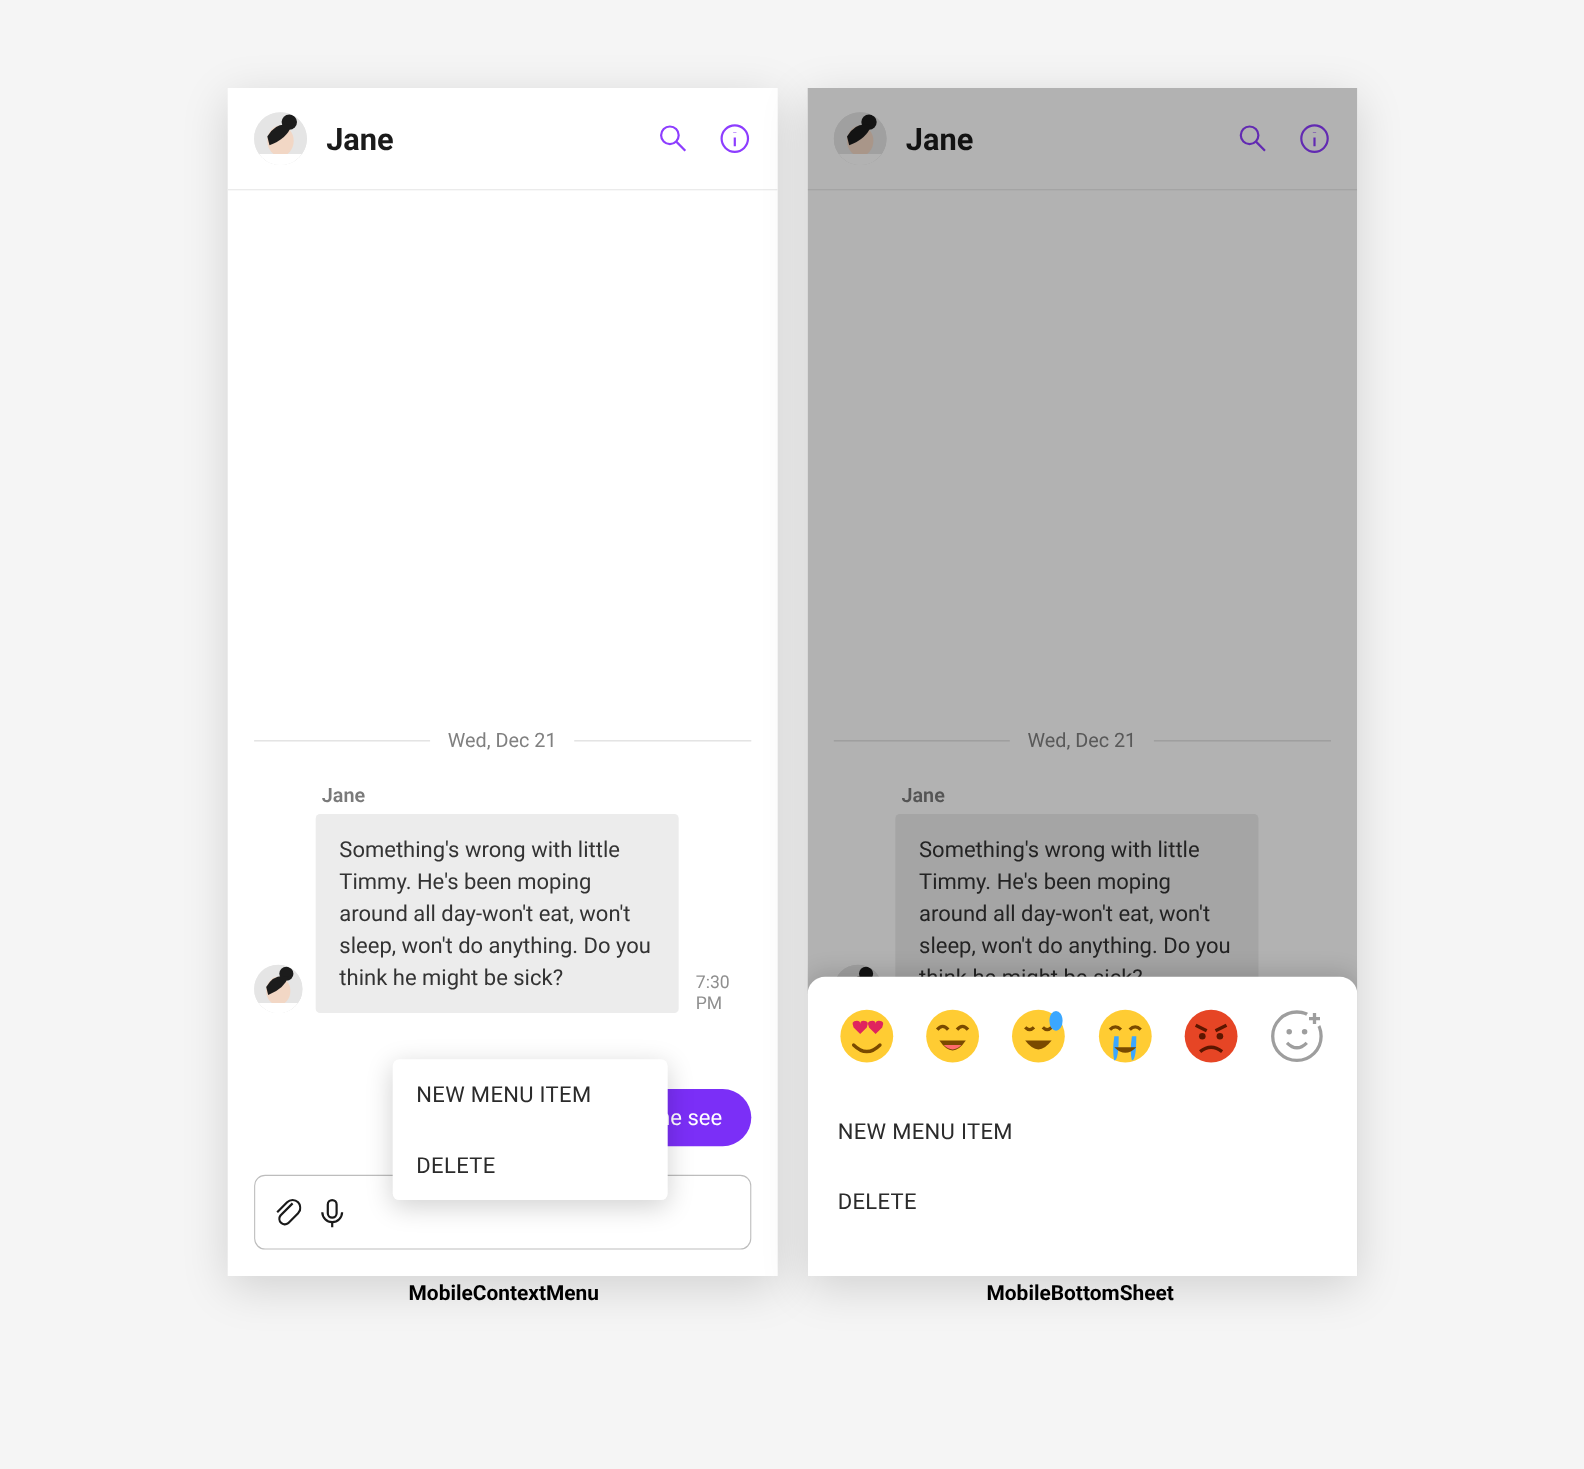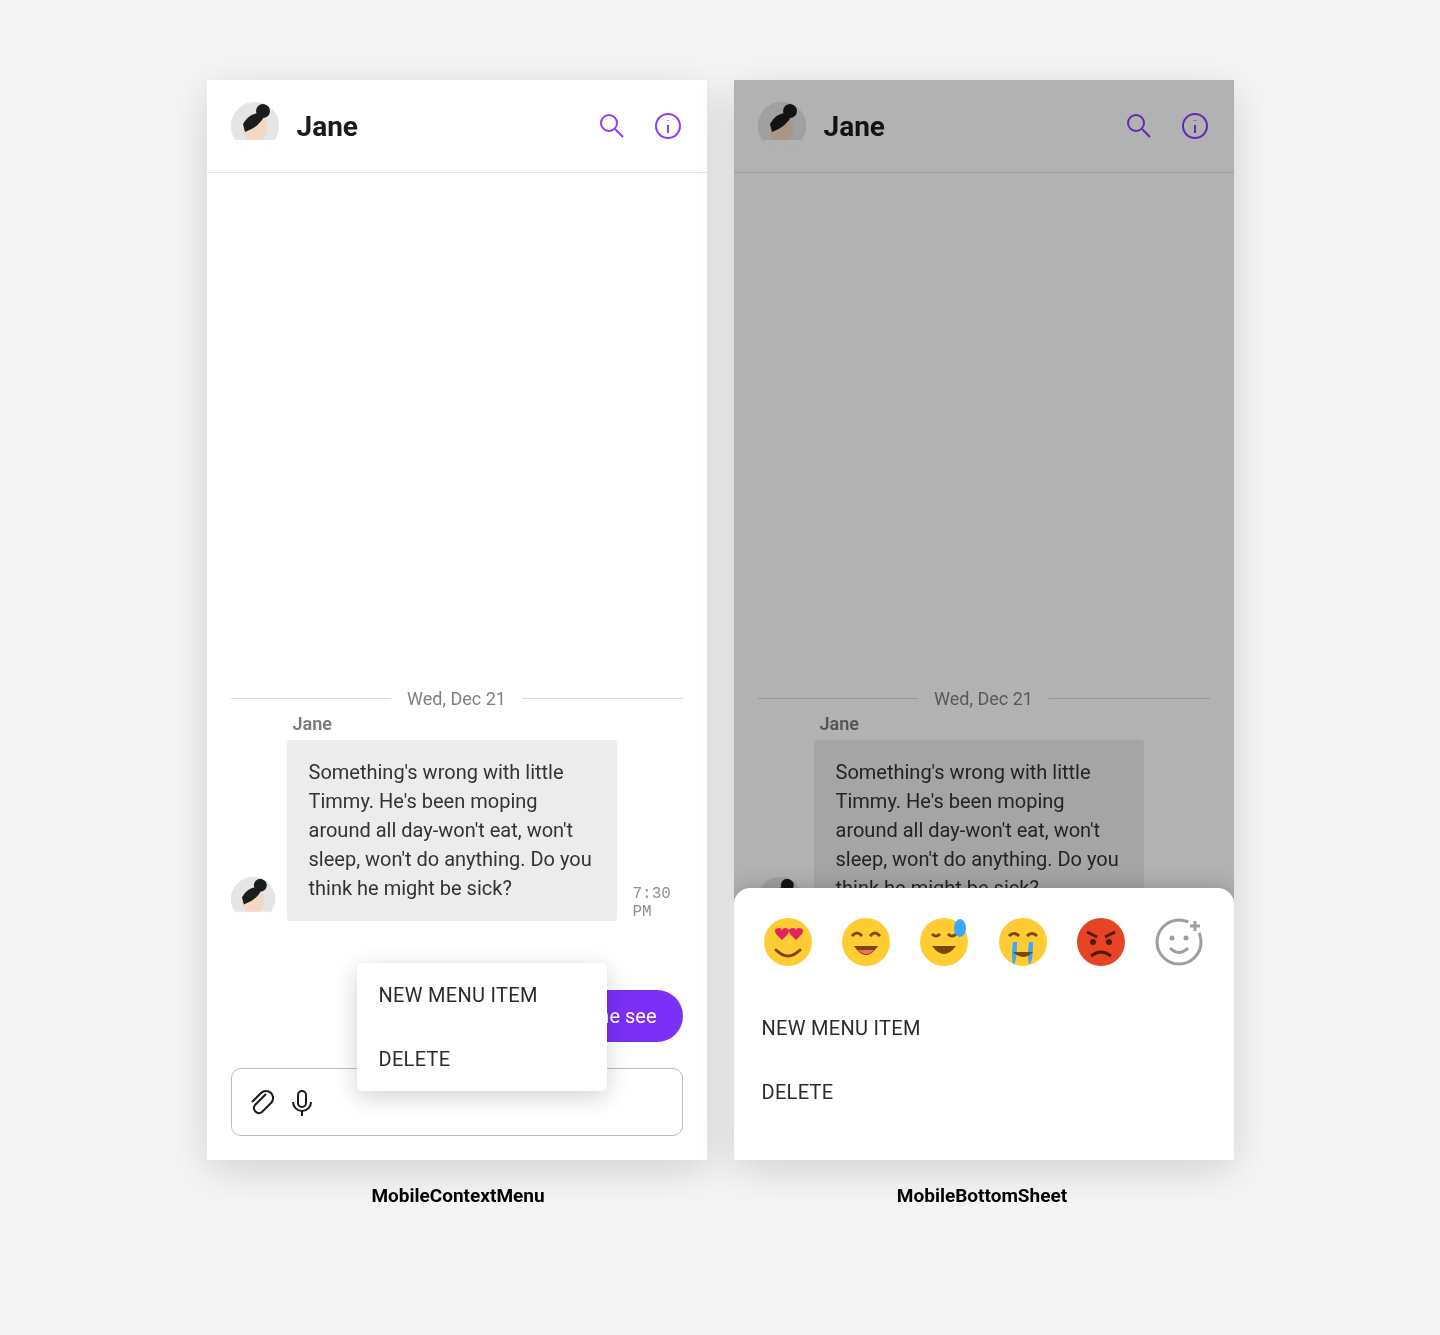--- a/index.html
+++ b/index.html
@@ -45,21 +45,21 @@
     font-size: 28px; font-weight: 700; color:#1a1a1a; flex:1;
   }
   .hicon { width: 30px; height:30px; margin-left:26px; cursor:pointer; }
   .hicon svg { width:100%; height:100%; stroke:#8d3dff; fill:none; stroke-width:2; }
 
   .scroll { flex:1; position:relative; }
 
   .date-sep {
     display:flex; align-items:center; gap:16px;
     font-size:18px; color:#808080; padding: 0 24px;
-    position:absolute; left:0; right:0; top:515px;
+    position:absolute; left:0; right:0; top:490px;
   }
   .date-sep .line { flex:1; height:1px; background:#d9d9d9; }
 
   .msg-block {
     position:absolute; left:24px; right:24px; top:540px;
   }
   .sender {
     font-size:18px; color:#7a7a7a; font-weight:600; margin-left:62px; margin-bottom:6px;
   }
   .row { display:flex; align-items:flex-end; gap:12px; }
@@ -67,21 +67,21 @@
     width:44px; height:44px; border-radius:50%;
     background: linear-gradient(135deg,#e9e9e9,#dcdcdc);
     overflow:hidden; flex-shrink:0;
   }
   .bubble-avatar svg { width:100%; height:100%; }
   .bubble {
     background:#ececec; border-radius:4px; padding:18px 22px;
     font-size:20px; line-height:1.45; color:#333; max-width:330px;
   }
   .time {
-    font-size:16px; color:#8f8f8f; align-self:flex-end; margin-left:4px;font-family:Liberation Mono, monospace;
+    font-size:16px; color:#8f8f8f; align-self:flex-end; margin-left:4px;
   }
 
   .reply-bubble {
     position:absolute; right:24px; top:817px;
     background:#7b2ff7; color:#fff; border-radius:26px;
     padding:14px 26px; font-size:20px; cursor:pointer;
   }
 
   
   .ctx-menu {
@@ -119,21 +119,21 @@
     padding:28px 28px 36px;
   }
   .emoji-row { display:flex; justify-content:space-between; margin-bottom:28px; }
   .emoji { width:52px; height:52px; cursor:pointer; }
   .emoji svg { width:100%; height:100%; }
   .sheet .item {
     padding:20px 0; font-size:20px; color:#2b2b2b; cursor:pointer;
     letter-spacing:0.3px;
   }
 
-  .captions { display:flex; gap:24px; margin-top:24px; }
+  .captions { display:flex; gap:24px; margin-top:4px; }
   .captions div { width:500px; text-align:center; font-weight:700; font-size:19px; }
 </style>
 </head>
 <body>
 
 <svg width="0" height="0" style="position:absolute">
   <defs>
     <g id="avatar-art">
       <rect width="48" height="48" fill="#e5e5e5"></rect>
       <circle cx="32" cy="9" r="7" fill="#1c1c1c"></circle>

